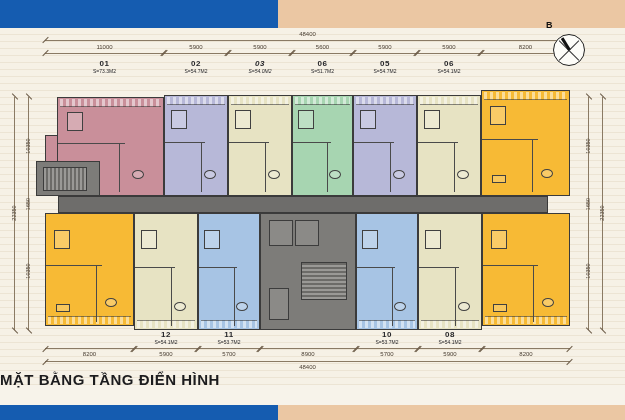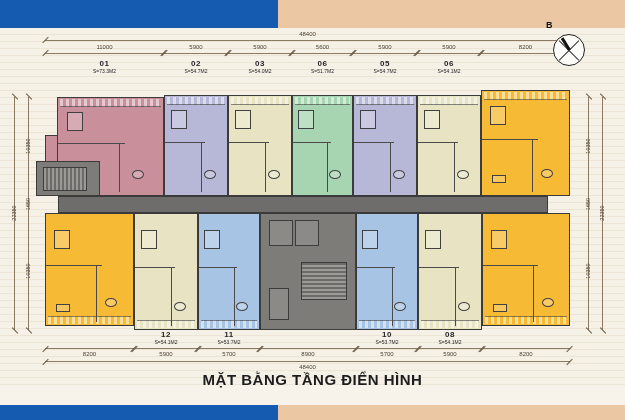--- a/index.html
+++ b/index.html
@@ -51,21 +51,21 @@
   .core{position:absolute;border:1.5px solid #3b3b3b;box-sizing:border-box;}
   .stair{position:absolute;border:1px solid #3c3c3c;
          background:repeating-linear-gradient(0deg,#9a9996 0 2px,#6c6b68 2px 4px);}
   .stair.vsteps{background:repeating-linear-gradient(90deg,#9a9996 0 2px,#6c6b68 2px 4px);}
   .lift{position:absolute;border:1px solid #3c3c3c;background:#8b8a87;}
 
   
   .ulab{position:absolute;text-align:center;color:#26262a;}
   .ulab b{display:block;font-size:8px;line-height:8px;letter-spacing:.5px;}
   .ulab span{display:block;font-size:5px;line-height:6px;}
-  .title{position:absolute;left:0;width:625px;top:371px;text-align:center;font-size:15px;
+  .title{position:absolute;left:0;width:625px;top:371px;font-size:15px;
          font-weight:bold;color:#1c1c1e;letter-spacing:.5px;}
 
   
   .compass{position:absolute;left:553px;top:34px;width:30px;height:30px;border:1.5px solid #222;
            border-radius:50%;background:#fdfcf8;box-sizing:content-box;}
   .compass .x1,.compass .x2{position:absolute;left:1px;top:14.5px;width:28px;height:1px;background:#333;}
   .compass .x1{transform:rotate(45deg);} .compass .x2{transform:rotate(-45deg);}
   .compass .needle{position:absolute;left:13.5px;top:1px;width:3px;height:14px;background:#111;
            transform:rotate(-32deg);transform-origin:50% 100%;}
   .blab{position:absolute;left:546px;top:20px;font-size:9px;font-weight:bold;color:#111;}
@@ -105,21 +105,21 @@
   <div class="vlab" style="left:582px;top:210px;">22350</div>
 
   <div class="ulab" style="left:45px;width:119px;top:60px;">
       <b>01</b>
       <span>S=73.3M2</span>
     </div>
   <div class="ulab" style="left:164px;width:64px;top:60px;">
       <b>02</b>
       <span>S=54.7M2</span>
     </div>
-  <div class="ulab" style="left:228px;width:64px;top:60px;">
+  <div class="ulab" style="left:228px;width:64px;top:60px;font-style:italic;">
       <b>03</b>
       <span>S=54.0M2</span>
     </div>
   <div class="ulab" style="left:292px;width:61px;top:60px;">
       <b>06</b>
       <span>S=51.7M2</span>
     </div>
   <div class="ulab" style="left:353px;width:64px;top:60px;">
       <b>05</b>
       <span>S=54.7M2</span>

